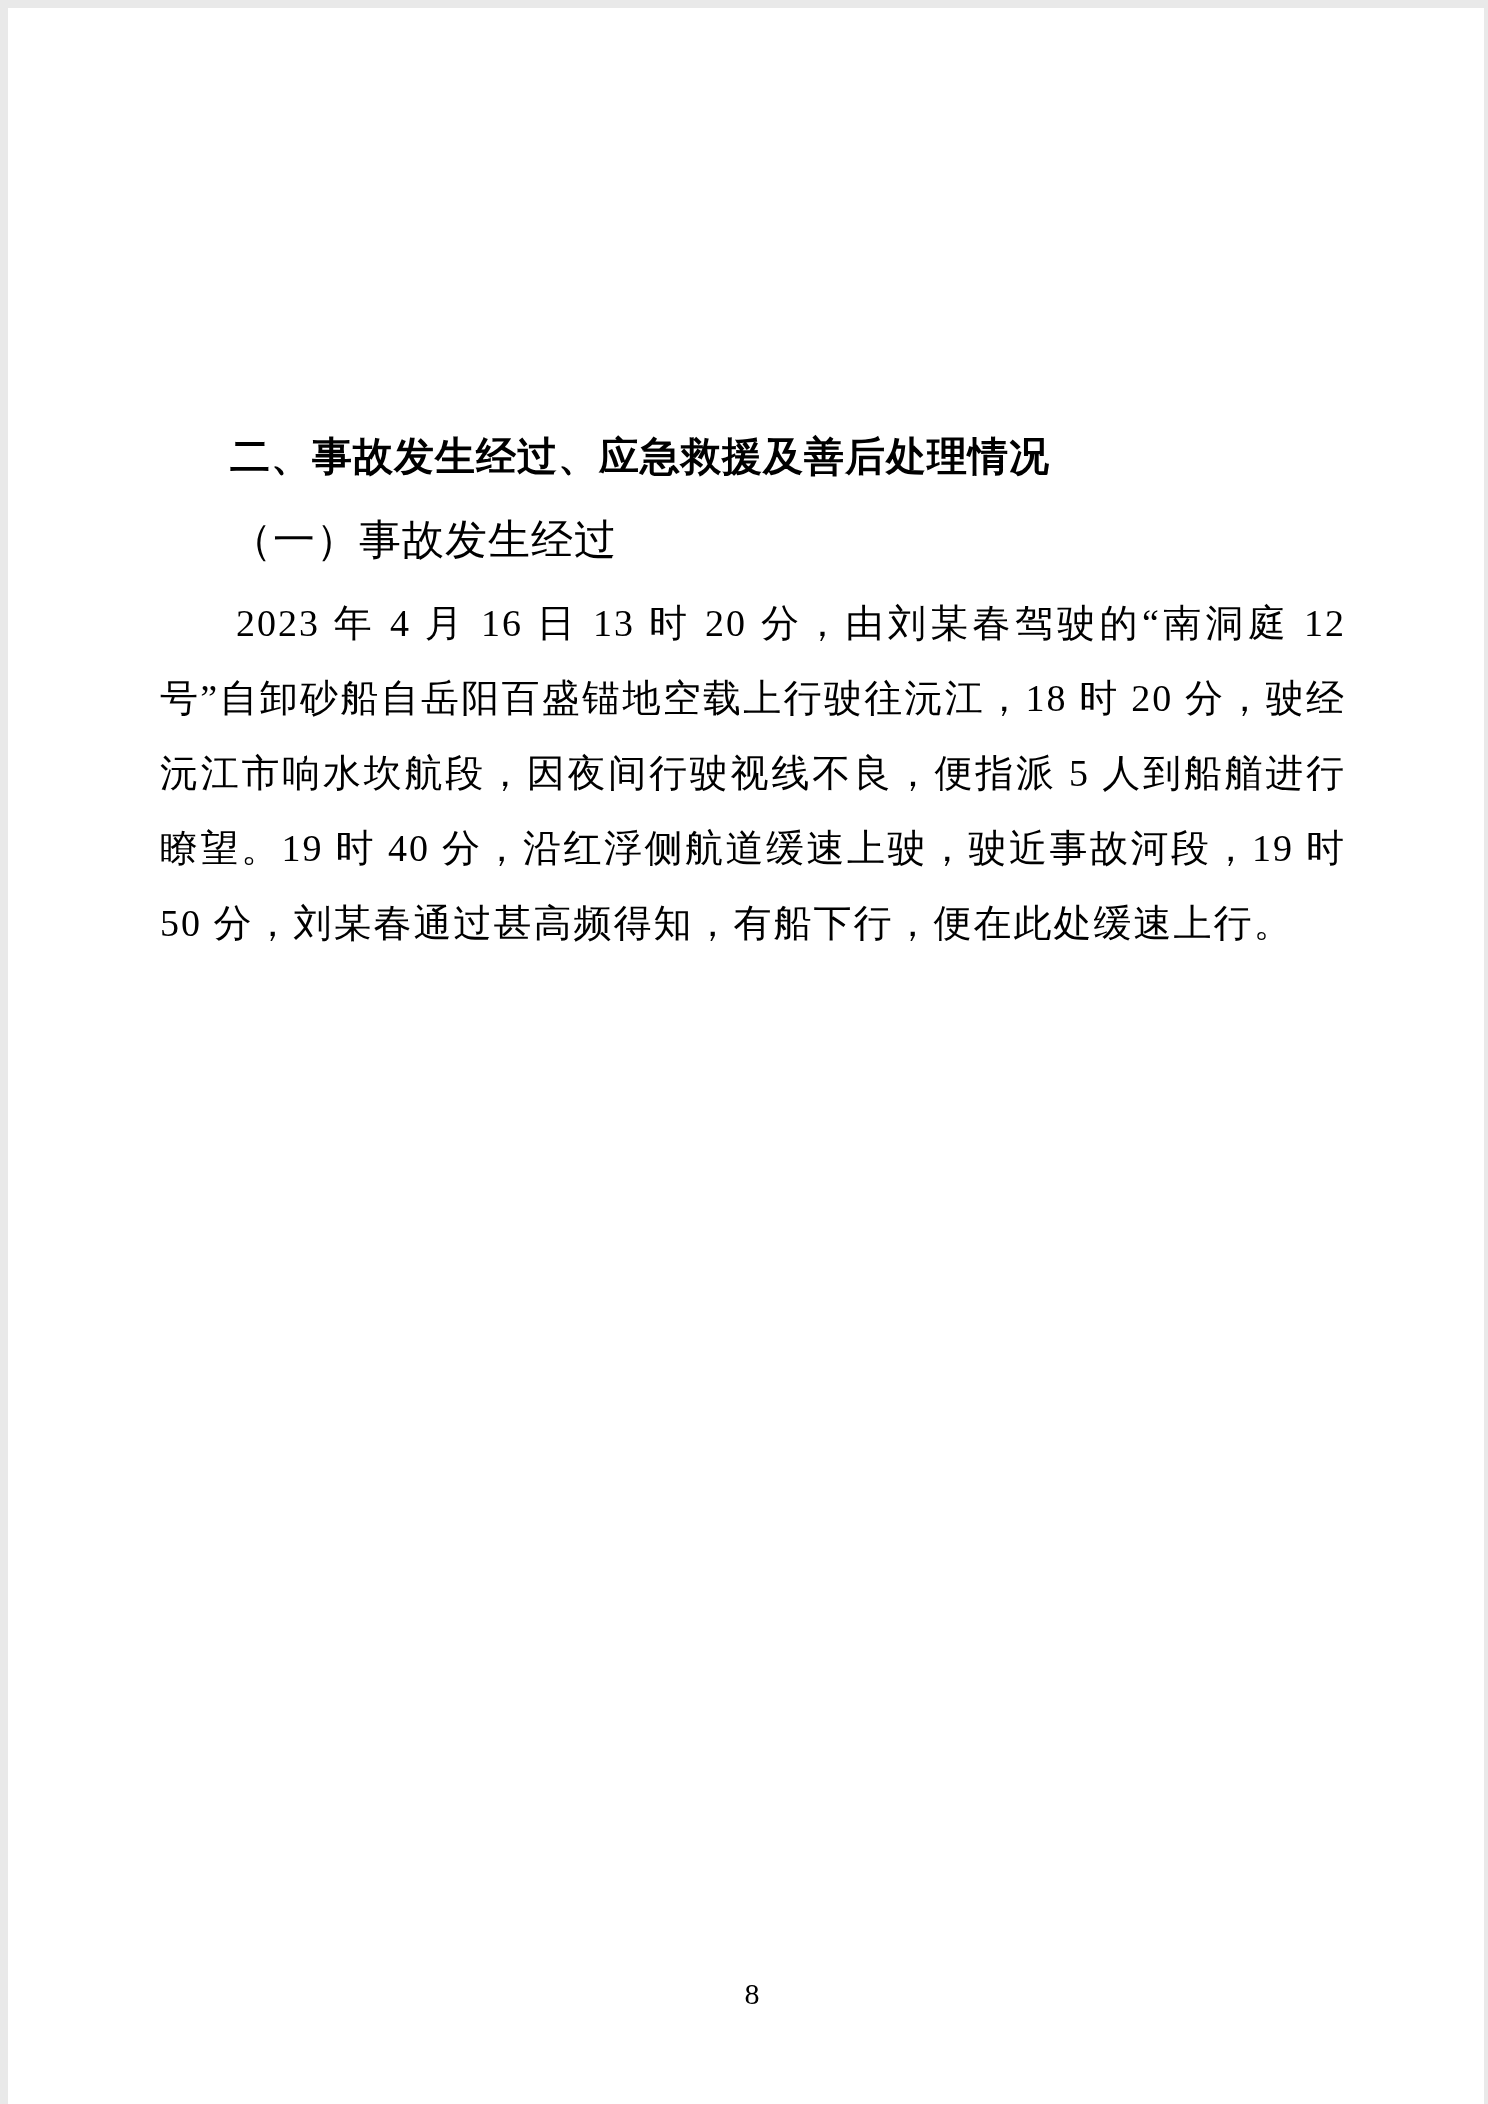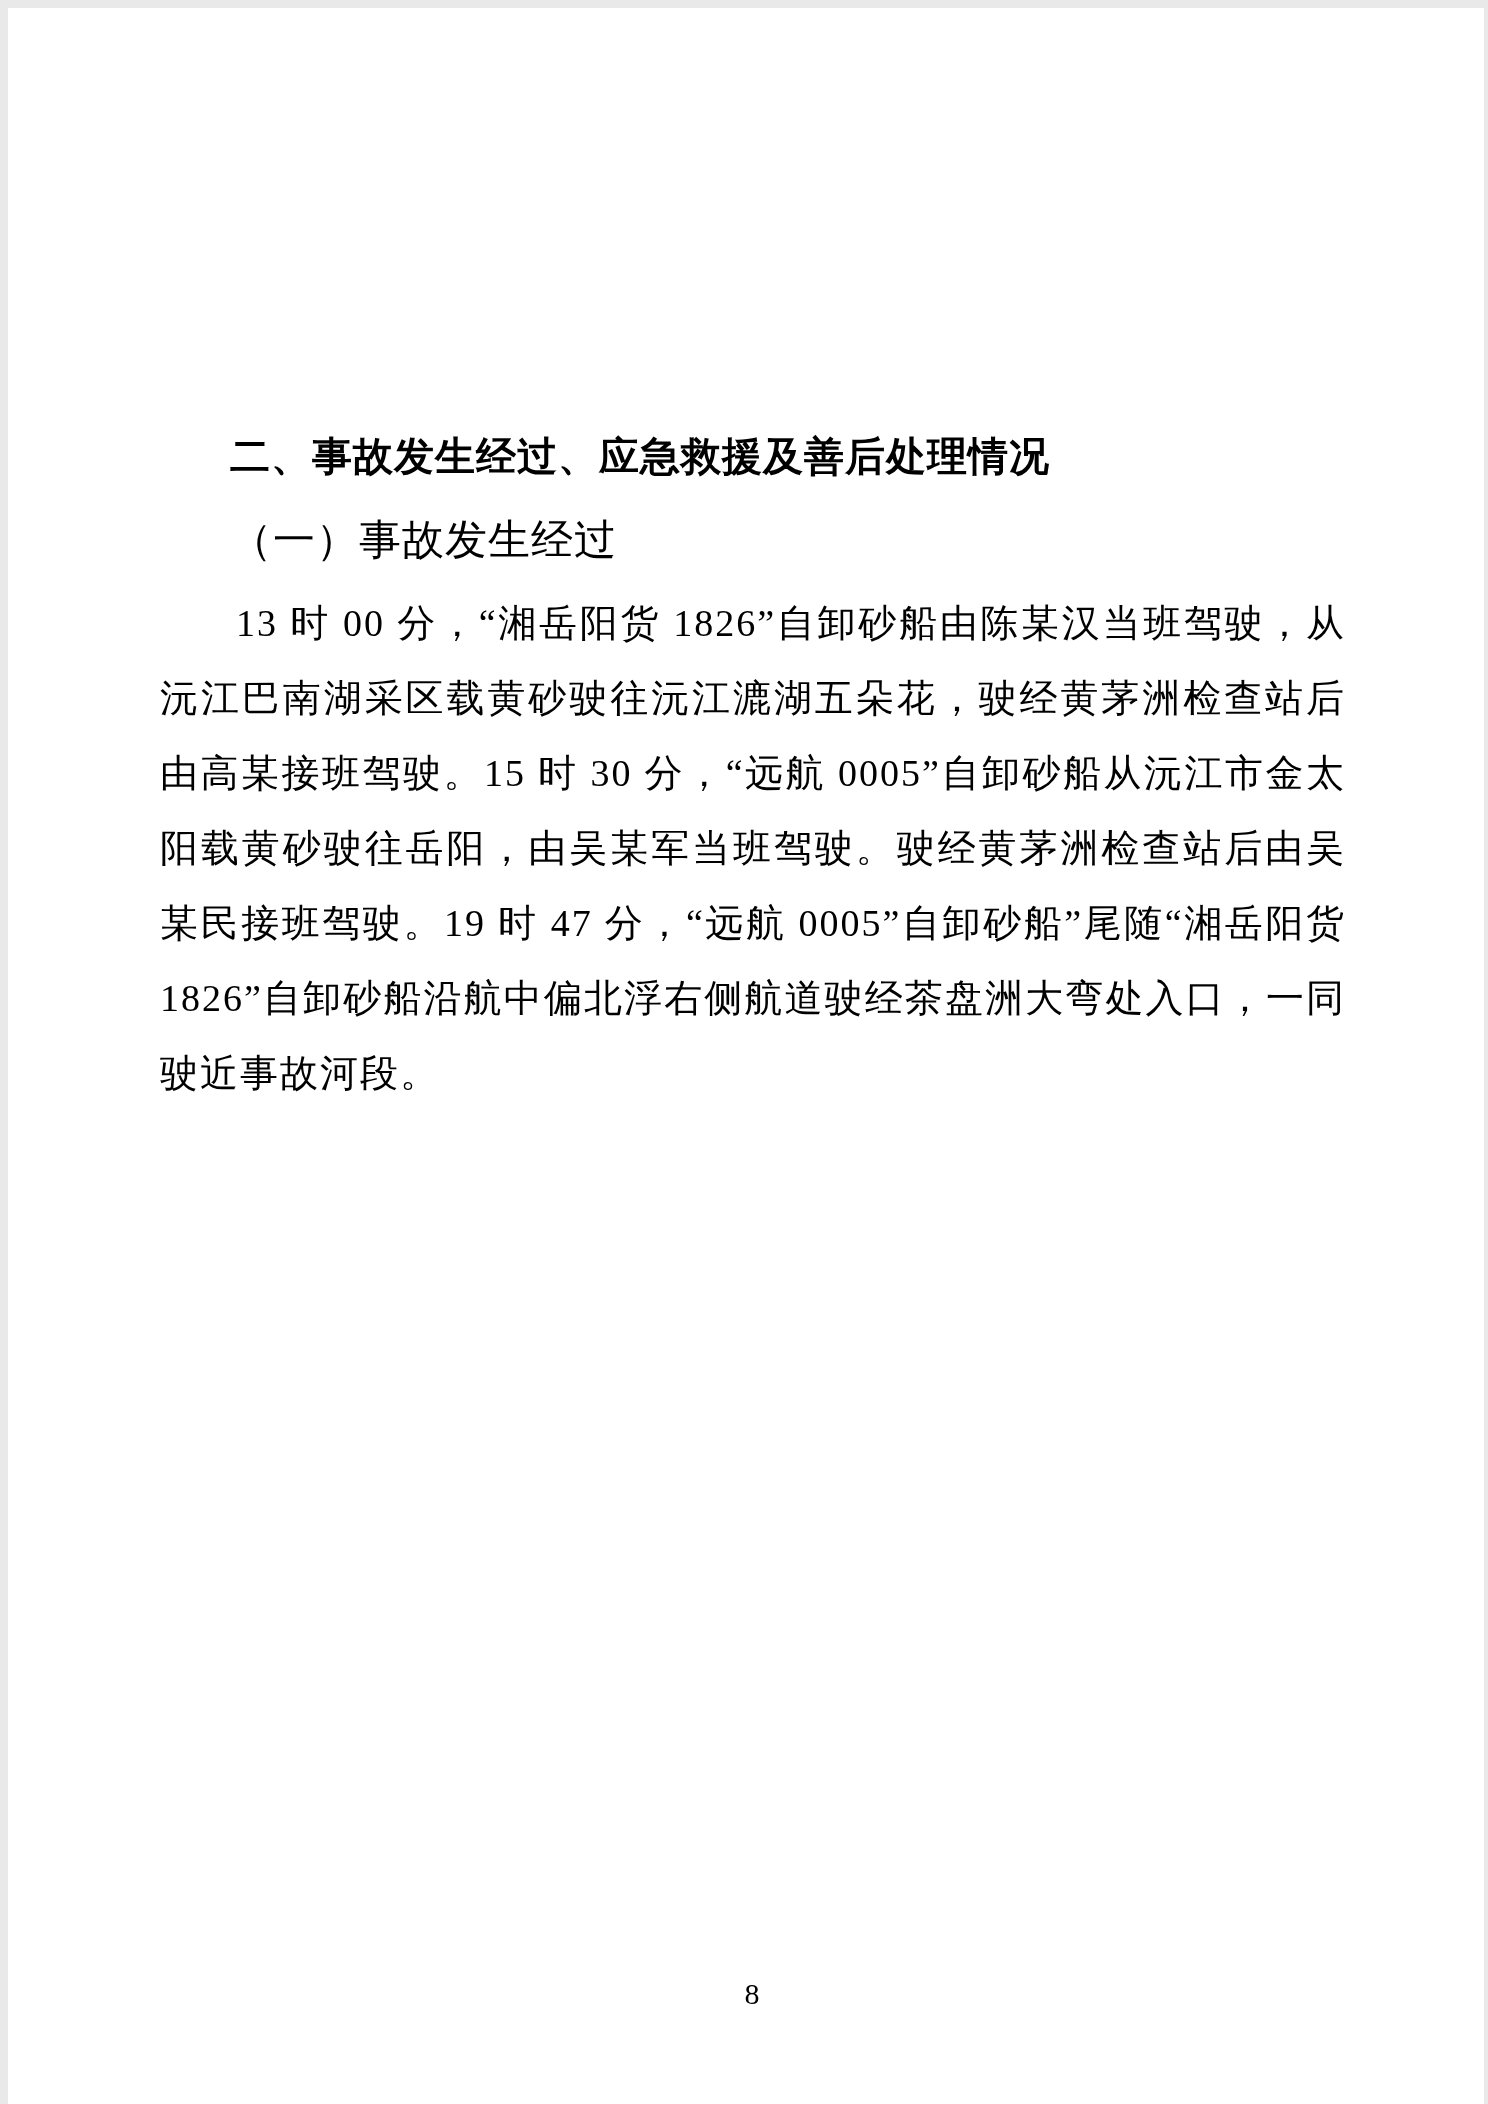--- a/index.html
+++ b/index.html
@@ -59,19 +59,19 @@
     font-family: "Liberation Serif", "DejaVu Serif", serif;
   }
 </style>
 </head>
 <body>
 
 <div class="page">
   <div class="content">
     <div class="doc-heading">二、事故发生经过、应急救援及善后处理情况</div>
     <div class="doc-subheading">（一）事故发生经过</div>
-    <p class="doc-paragraph">13 时 00 分，“湘岳阳货 1826”自卸砂船由陈某汉当班驾驶，从沅江巴南湖采区载黄砂驶往沅江漉湖五朵花，驶经黄茅洲检查站后由高某接班驾驶。15 时 30 分，“远航 0005”自卸砂船从沅江市金太阳载黄砂驶往岳阳，由吴某军当班驾驶。驶经黄茅洲检查站后由吴某民接班驾驶。19 时 47 分，“远航 0005”自卸砂船”尾随“湘岳阳货 1826”自卸砂船沿航中偏北浮右侧航道驶经茶盘洲大弯处入口，一同驶近事故河段。</p>
+    <p class="doc-paragraph">2023 年 4 月 16 日 13 时 20 分，由刘某春驾驶的“南洞庭 12 号”自卸砂船自岳阳百盛锚地空载上行驶往沅江，18 时 20 分，驶经沅江市响水坎航段，因夜间行驶视线不良，便指派 5 人到船艏进行瞭望。19 时 40 分，沿红浮侧航道缓速上驶，驶近事故河段，19 时 50 分，刘某春通过甚高频得知，有船下行，便在此处缓速上行。</p>
   </div>
 
   <div class="page-footer">
     <span class="page-number">8</span>
   </div>
 </div>
 
 </body></html>

